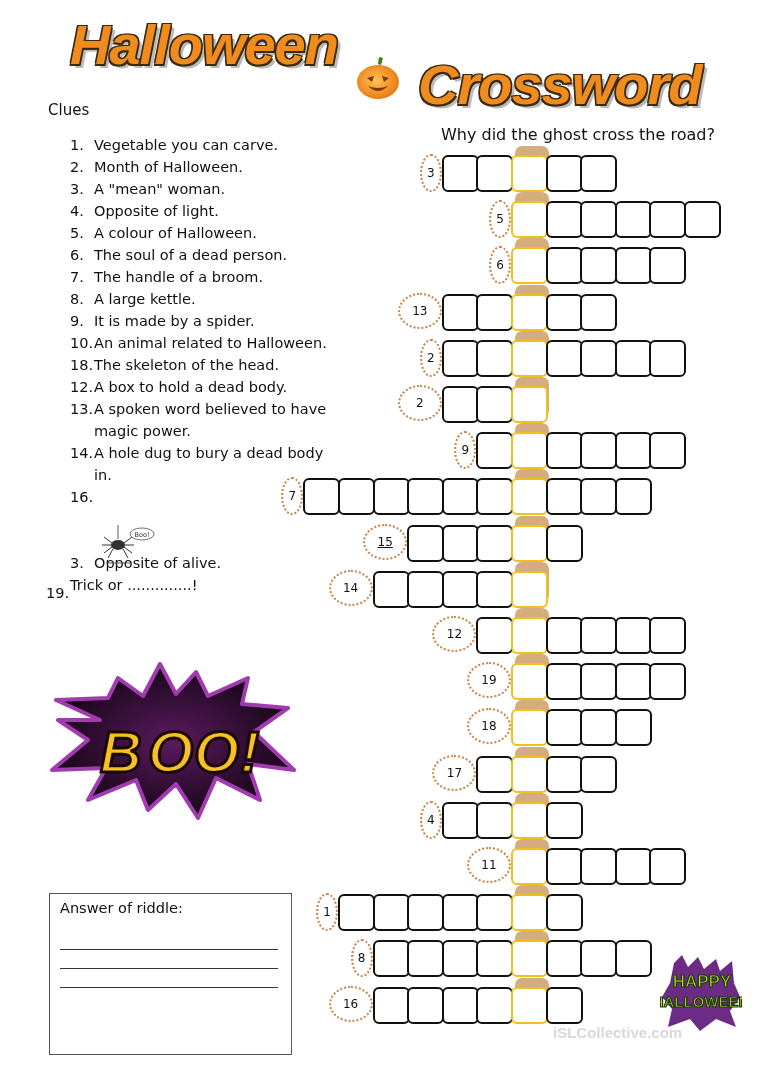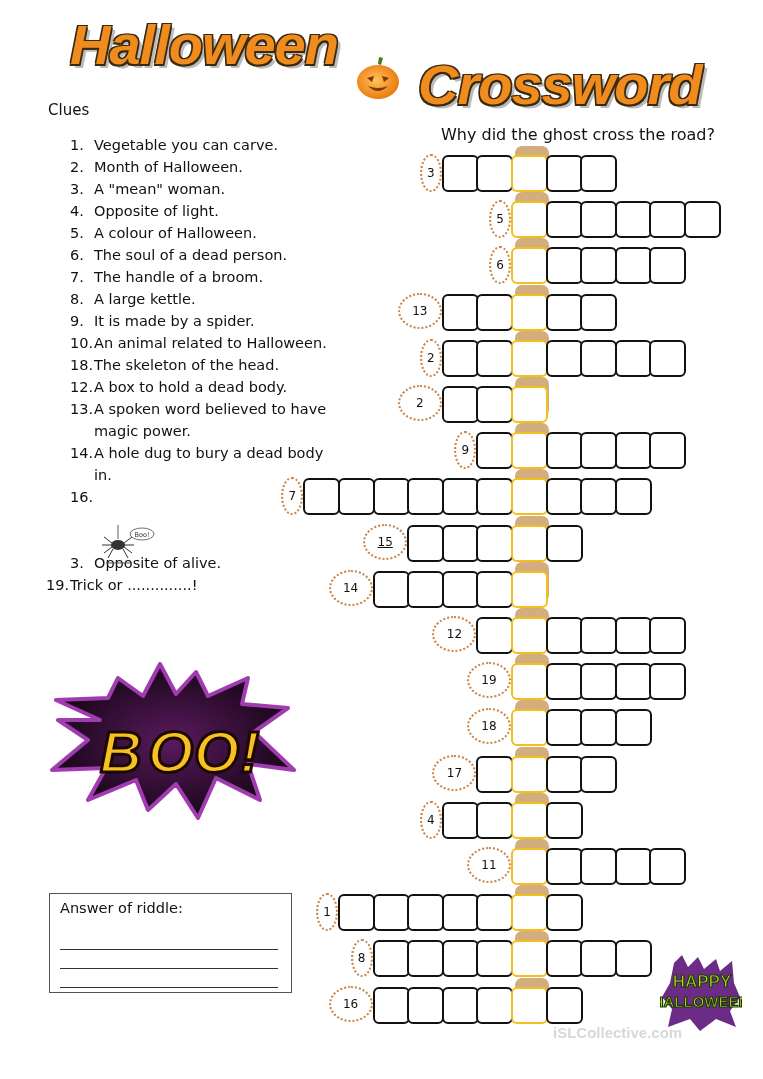--- a/index.html
+++ b/index.html
@@ -11,24 +11,24 @@
   }
   #title1{left:70px;top:12px;font-size:56px;}
   #title2{left:418px;top:52px;font-size:56px;}
   .pumpkin{position:absolute;left:355px;top:56px;width:46px;height:44px;}
   .clues-heading{position:absolute;left:48px;top:101px;font-size:15px;}
   .clues{position:absolute;left:70px;top:134px;width:260px;font-size:14.5px;line-height:22px;}
   .clue{display:flex;}
   .clue .num{width:24px;flex:none;}
   .clue .txt{flex:1;}
   .clue.outdent{margin-left:-24px;}
-  .clue.outdent .num{width:24px;}
+  .clue.outdent .num{width:24px;margin-top:8px;}
   .spider{position:absolute;left:100px;top:525px;width:56px;height:42px;}
   .boo{position:absolute;left:48px;top:660px;width:248px;height:160px;}
-  .answer-box{position:absolute;left:49px;top:893px;width:243px;height:100px;border:1.5px solid #555;box-sizing:border-box;}
+  .answer-box{position:absolute;left:49px;top:893px;width:243px;height:162px;border:1.5px solid #555;box-sizing:border-box;}
   .answer-label{position:absolute;left:10px;top:6px;font-size:14.5px;}
   .answer-line{position:absolute;left:10px;width:218px;border-top:1px solid #333;}
   .riddle{position:absolute;left:441px;top:125px;font-size:16px;}
   .cell{position:absolute;top:0;width:33px;height:33px;border:2px solid #111;border-radius:6px;box-sizing:content-box;background:#fff;}
   .cell.hl{border-color:#f2c01c;}
   .shadow{position:absolute;width:34px;height:20px;background:#d3ad7d;border-radius:7px 7px 0 0;}
   .label{position:absolute;border:2px dotted #c9854a;border-radius:50%;display:flex;align-items:center;justify-content:center;font-size:12px;box-sizing:border-box;}
   .happy{position:absolute;left:660px;top:953px;width:82px;height:78px;}
   .watermark{position:absolute;left:553px;top:1024px;font-family:"Liberation Sans",sans-serif;font-weight:bold;font-size:15px;color:#d8d8d8;}
 </style>

